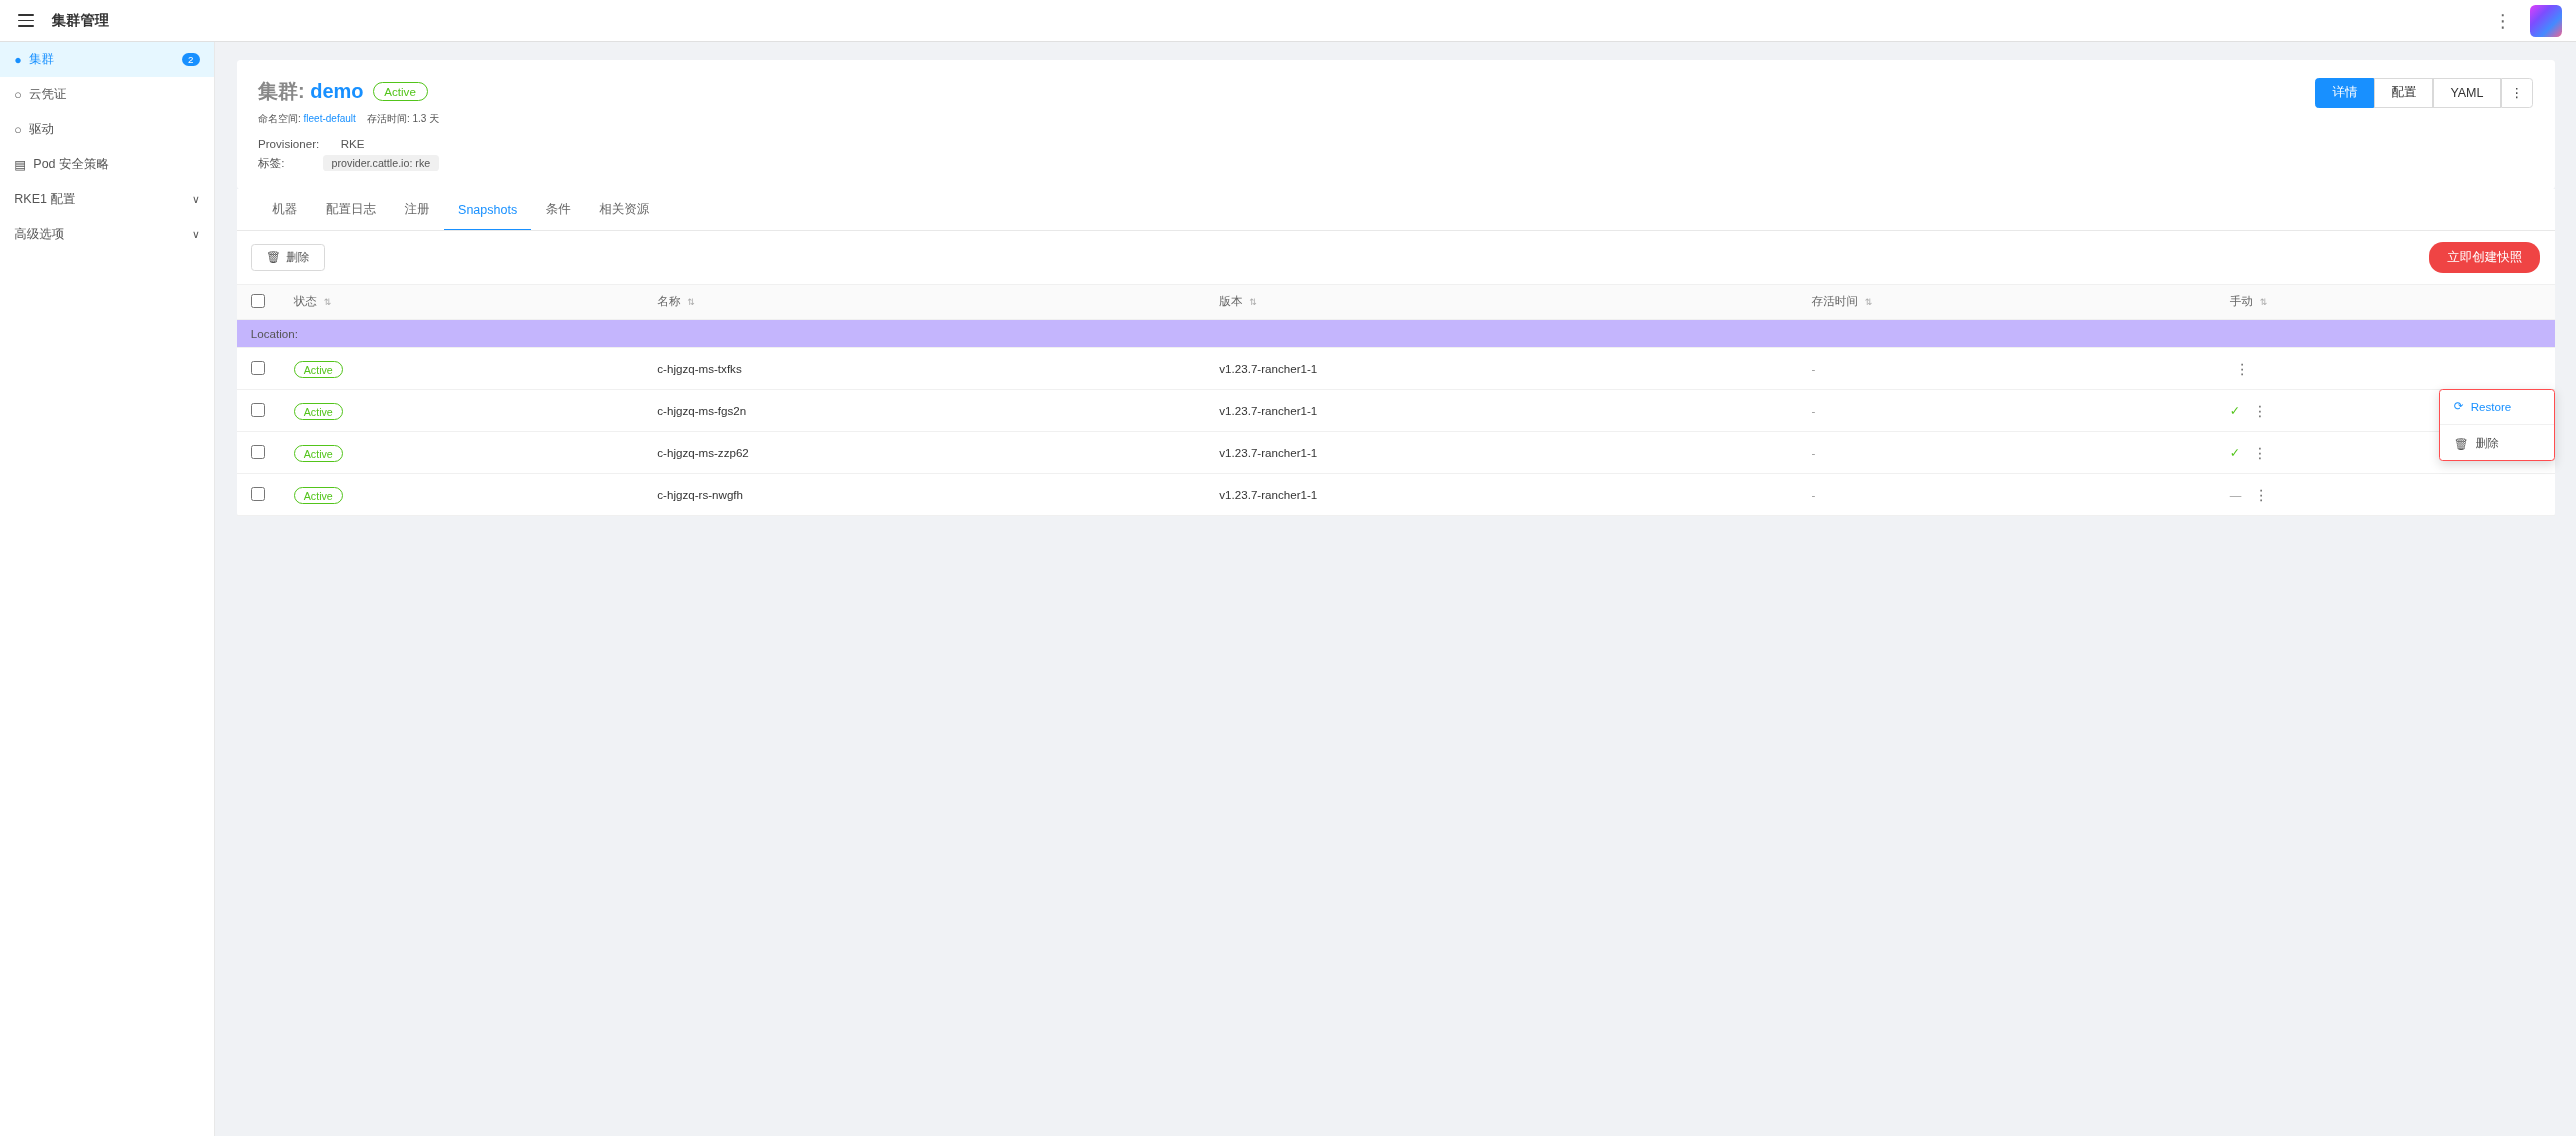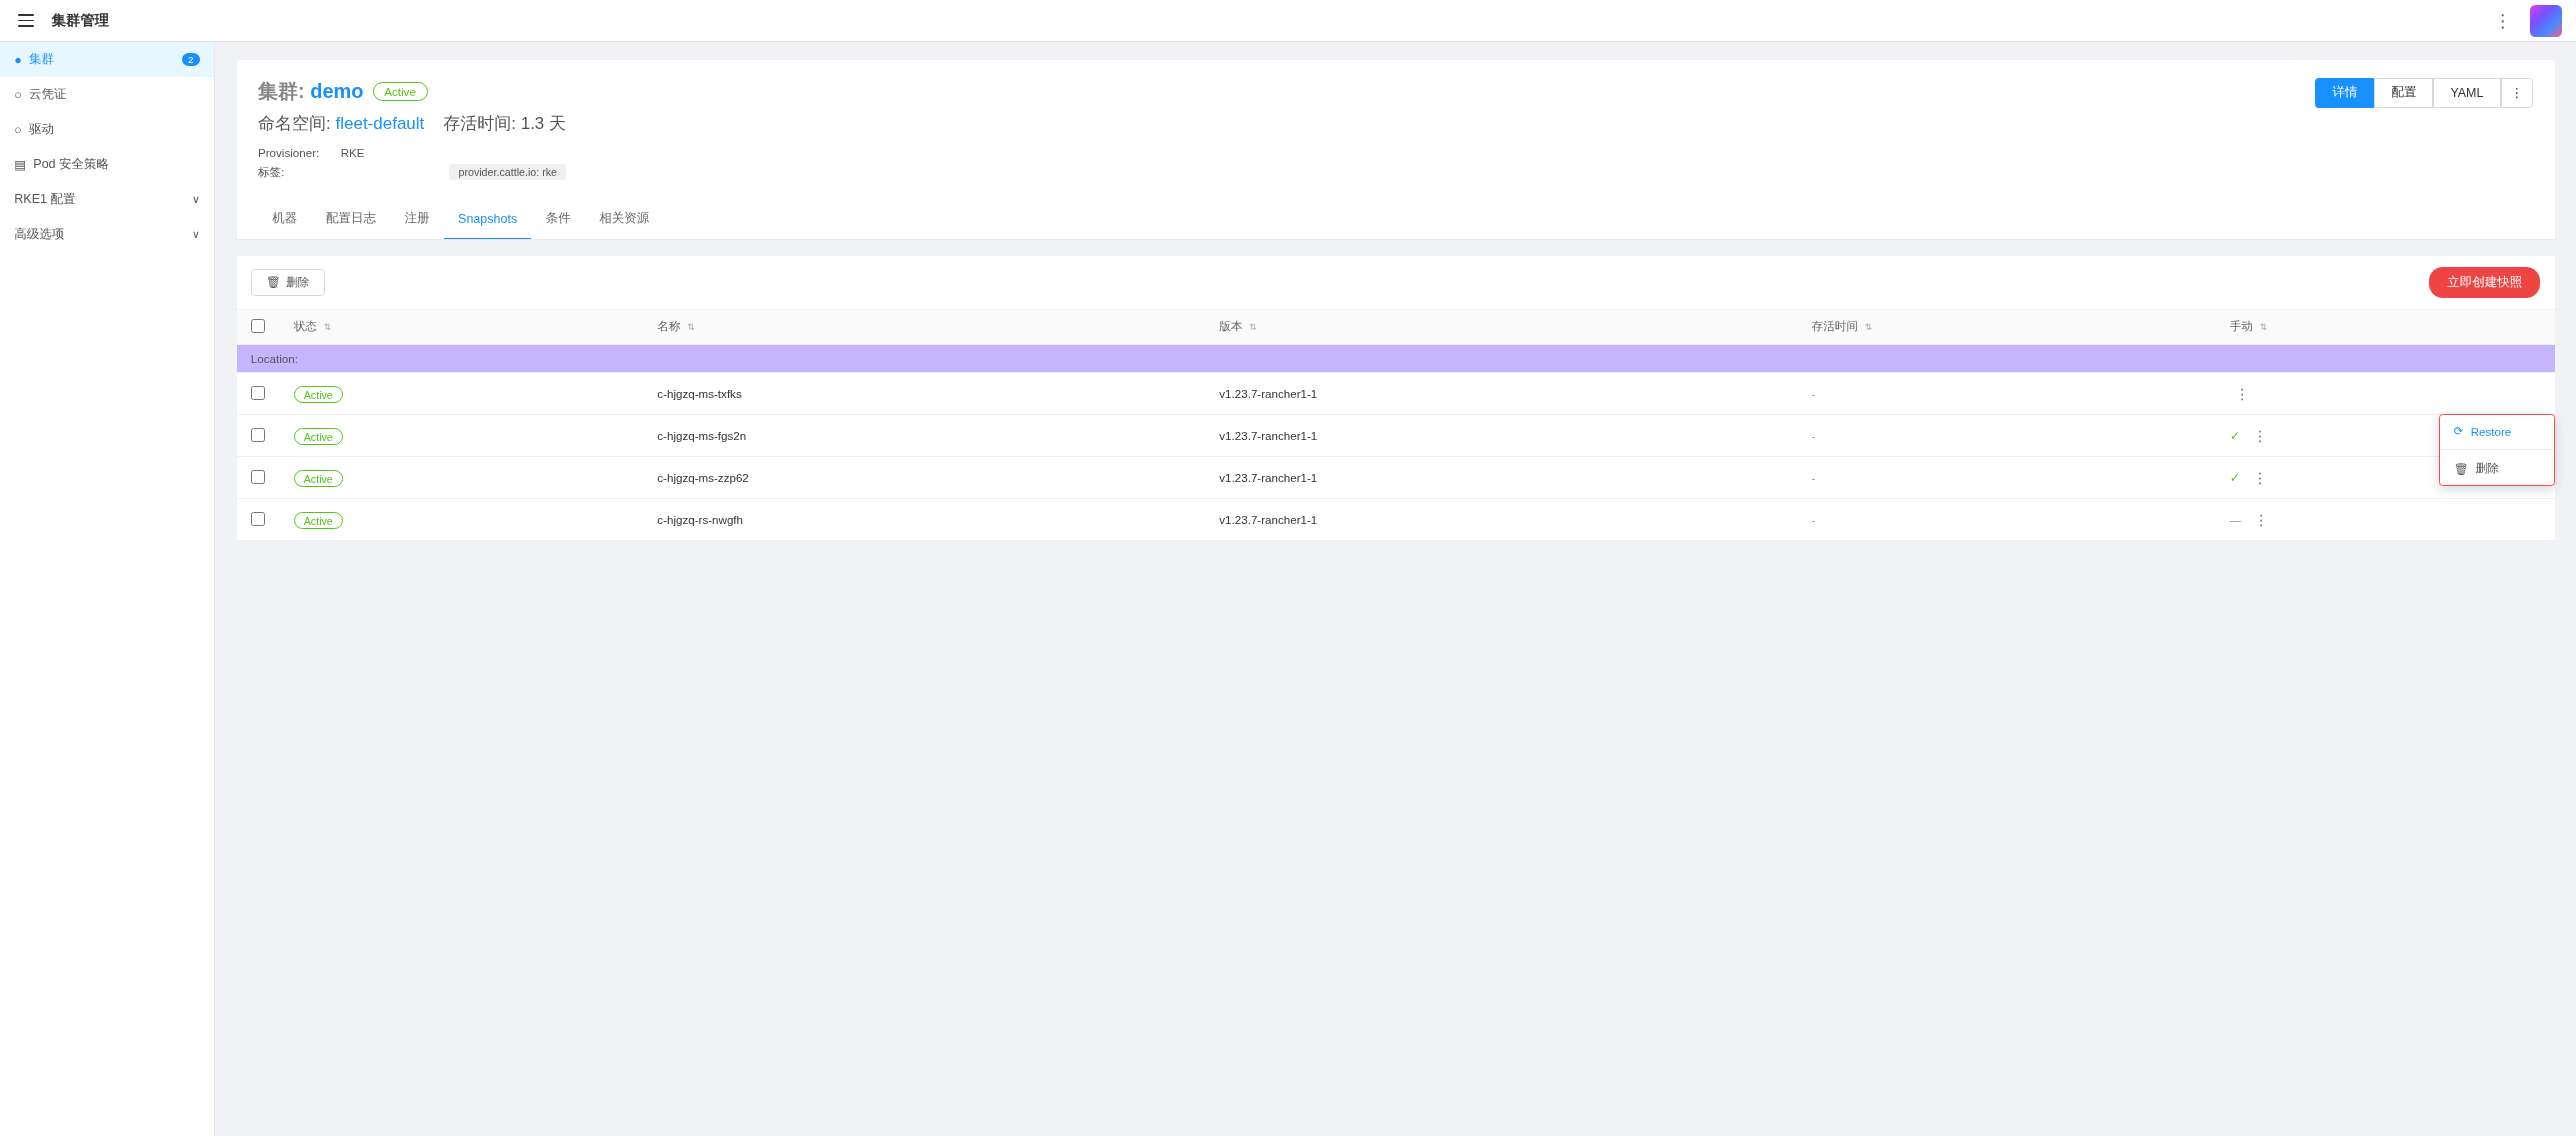--- a/index.html
+++ b/index.html
@@ -24,35 +24,35 @@
     .content { flex: 1; overflow-y: auto; background: #f0f2f5; }
     .content-inner { padding: 18px 21.5px; }
 
     
     .cluster-header { background: #fff; border-radius: 3.6px; padding: 18px 21.5px; margin-bottom: 0; }
     .cluster-title-row { display: flex; align-items: center; gap: 9px; margin-bottom: 7.2px; }
     .cluster-title { font-size: 20px; font-weight: 600; }
     .cluster-title .label { color: #888; }
     .cluster-title .name { color: #1890ff; }
     .active-badge { background: #fff; border: 1.3px solid #52c41a; color: #52c41a; border-radius: 18px; padding: 1.8px 10.7px; font-size: 11.6px; font-weight: 500; }
-    .cluster-meta { color: #555; font-size: 17px; margin-bottom: 10.7px; }
+    .cluster-meta { color: #555; font-size: 10px; margin-bottom: 10.7px; }
     .cluster-meta a { color: #1890ff; text-decoration: none; }
     .cluster-details-row { display: flex; align-items: center; gap: 21.5px; color: #555; font-size: 11.6px; }
     .cluster-tag { background: #f0f0f0; border-radius: 3.6px; padding: 1.8px 9px; font-size: 10.7px; color: #555; }
 
     
     .header-actions { display: flex; gap: 0; }
     .header-btn { padding: 5.4px 16px; border: 0.9px solid #d9d9d9; background: #fff; cursor: pointer; font-size: 12.5px; color: #333; }
     .header-btn.active { background: #1890ff; color: #fff; border-color: #1890ff; }
     .header-btn:first-child { border-radius: 3.6px 0 0 3.6px; }
     .header-btn:last-child { border-radius: 0 3.6px 3.6px 0; padding: 5.4px 9px; }
     .cluster-header-top { display: flex; justify-content: space-between; align-items: flex-start; }
 
     
-    .tabs-bar { display: flex; align-items: center; border-bottom: 1.8px solid #e8e8e8; background: #fff; padding: 0 21.5px; margin-bottom: 16px; }
+    .tabs-bar { display: flex; align-items: center; border-bottom: 1.8px solid #e8e8e8; background: #fff; padding: 0 21.5px; margin-bottom: 0; }
     .tab { padding: 12.5px 14.3px; cursor: pointer; color: #666; font-size: 12.5px; border-bottom: 1.8px solid transparent; margin-bottom: -1.8px; }
     .tab.active { color: #1890ff; border-bottom-color: #1890ff; }
 
     
     .table-section { background: #fff; border-radius: 0 0 3.6px 3.6px; padding: 0; }
     .table-toolbar { display: flex; align-items: center; justify-content: space-between; padding: 10.7px 14.3px; border-bottom: 0.9px solid #f0f0f0; }
     .delete-btn { display: flex; align-items: center; gap: 5.4px; padding: 5.4px 14.3px; border: 0.9px solid #d9d9d9; background: #fff; cursor: pointer; border-radius: 3.6px; color: #555; font-size: 11.6px; }
     .create-btn { background: #ef4444; color: #fff; border: none; border-radius: 14px; padding: 7.2px 18px; cursor: pointer; font-size: 12.5px; }
 
     

